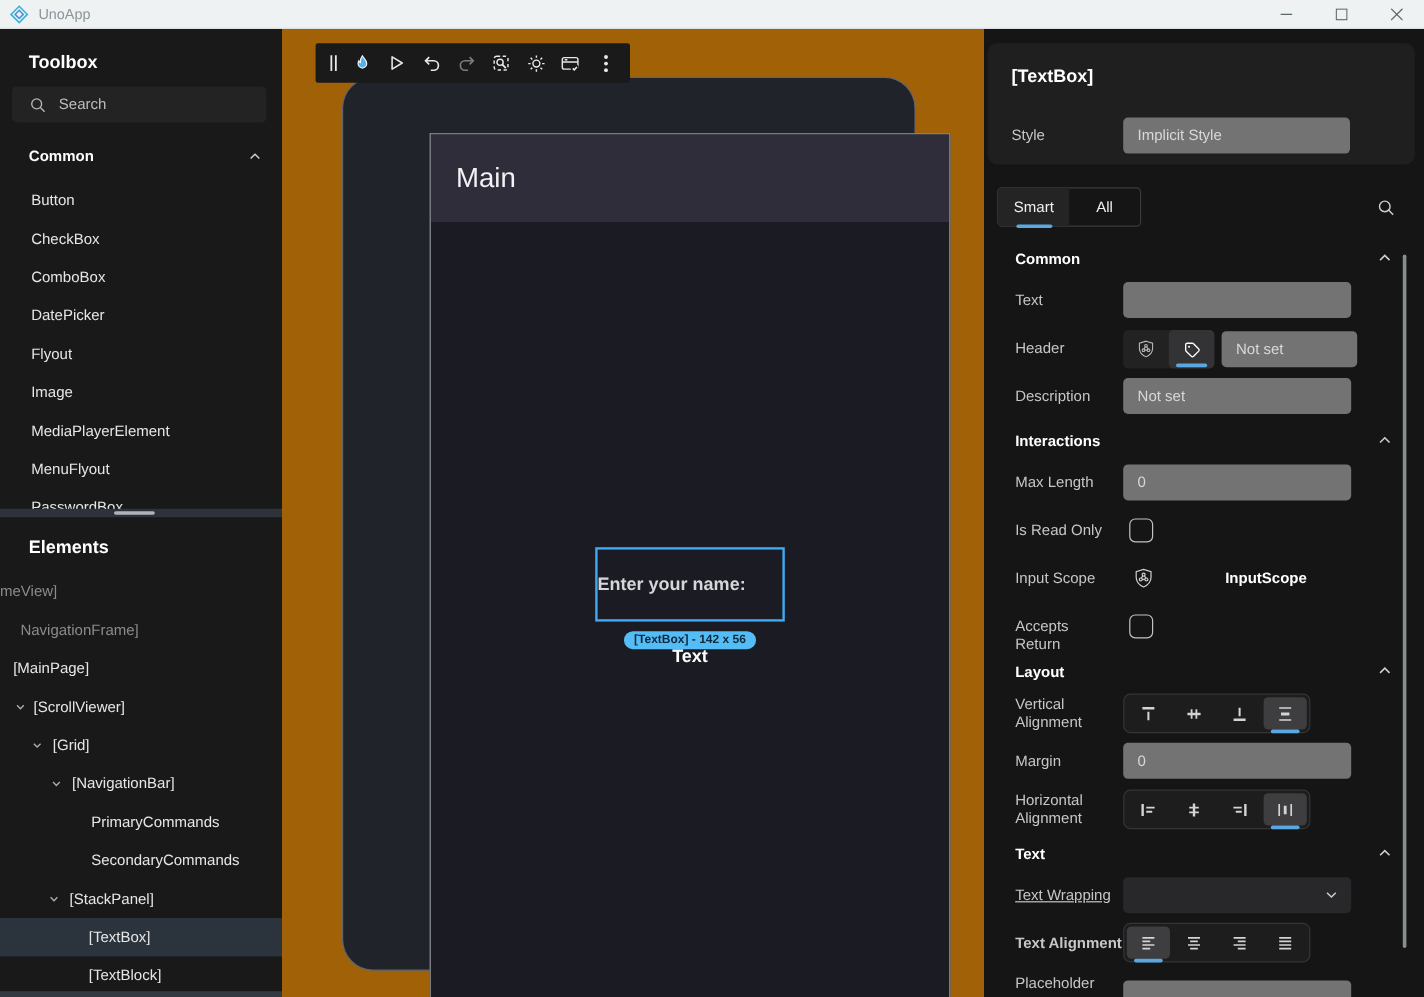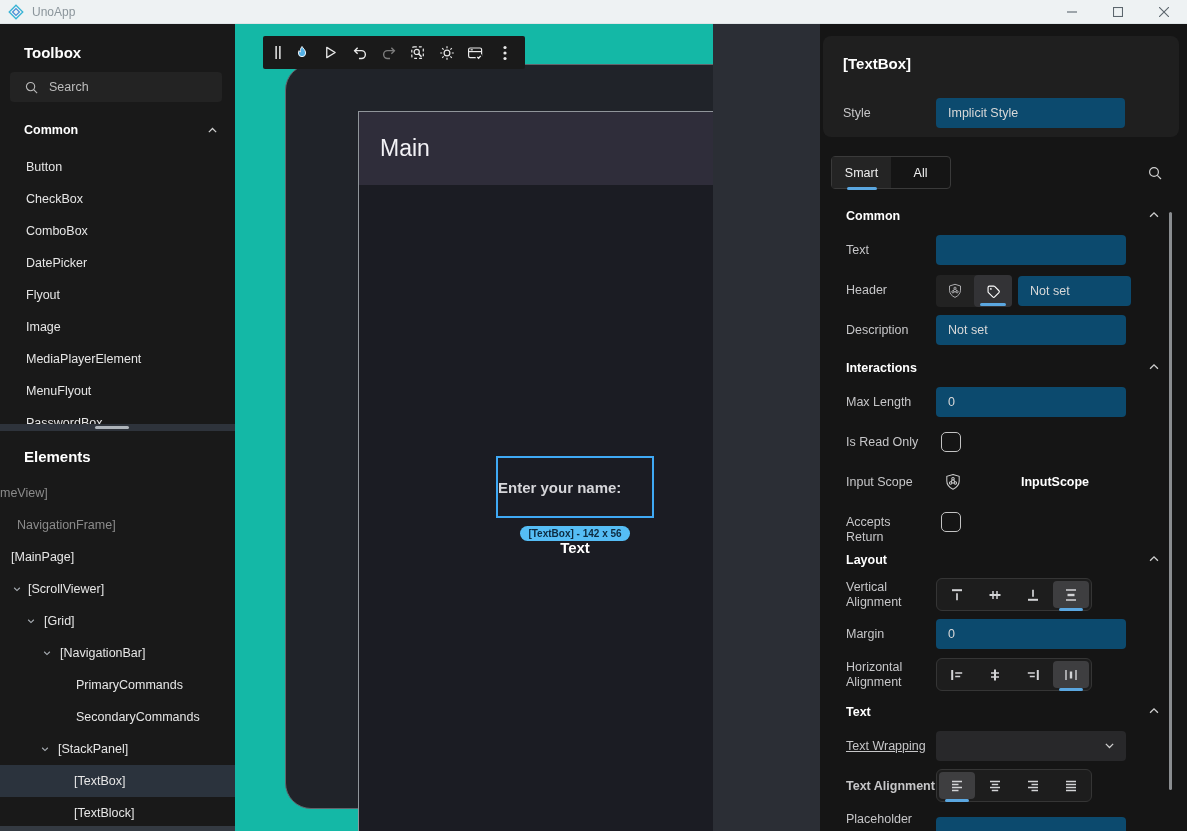--- a/index.html
+++ b/index.html
@@ -35,21 +35,21 @@
   .el-title { position:absolute; left:24px; top:424px; font-size:15px; font-weight:700; color:#fff; }
   .tree { position:absolute; left:0; top:453px; width:235px; }
   .tree-row { position:relative; height:32px; width:235px; }
   .tree-row.selected { background:#2b333d; }
   .tree-label { position:absolute; top:0; height:32px; line-height:32px; font-size:12.5px; color:#e6e6e6; white-space:nowrap; }
   .tree-row.dim .tree-label { color:#8b8b8b; }
   .tree-chev { position:absolute; top:11px; color:#a9afb5; }
   .bottom-strip { position:absolute; left:0; bottom:0; width:235px; height:5px; background:#343a42; }
 
   
-  .canvas { position:absolute; left:235px; top:24px; width:478px; height:807px; background:#14b8a6; overflow:hidden; }
+  .canvas { position:absolute; left:235px; top:24px; width:585px; height:807px; background:#a16207; overflow:hidden; }
   .dtoolbar { position:absolute; left:28px; top:12px; height:33px; background:#1a1a1a; border-radius:2px;
               display:flex; align-items:center; padding:0 6px; z-index:10; }
   .tool-btn { width:29px; height:33px; display:flex; align-items:center; justify-content:center; color:#e8e8e8; }
   .tool-btn.dim { color:#7c7c7c; }
   .tool-btn.grip { width:18px; }
   .device { position:absolute; left:50px; top:40px; width:478px; height:745px; background:#202329;
             border:1px solid #62656c; border-radius:26px; }
   .screen { position:absolute; left:72px; top:46px; width:434px; height:721px; background:#1b1c23;
             border:1px solid #90959a; overflow:hidden; }
   .page-header { position:absolute; left:0; top:0; width:100%; height:73px; background:#2f2d3a; }
@@ -61,21 +61,21 @@
   .size-badge span { display:inline-block; background:#55bdf5; color:#0d2a3f; font-size:10px; font-weight:700;
                      padding:2px 8px; border-radius:8px; }
   .tb-text { position:absolute; left:0; top:427px; width:100%; text-align:center;
              font-size:15px; font-weight:700; color:#fff; }
 
   
   .props { position:absolute; left:820px; top:24px; width:367px; height:807px; background:#151515; overflow:hidden; }
   .card { position:absolute; left:3px; top:12px; width:356px; height:101px; background:#1f1f1f; border-radius:8px; }
   .card-title { position:absolute; left:20px; top:19px; font-size:15px; font-weight:700; color:#fff; }
   .plabel { color:#c6c6c8; font-size:12.5px; }
-  .pinput { position:absolute; background:#0c4a6e; border-radius:4px; height:30px; width:190px;
+  .pinput { position:absolute; background:#737373; border-radius:4px; height:30px; width:190px;
             display:flex; align-items:center; padding:0 12px; color:#d8d8d8; font-size:12.5px; }
   .tabs { position:absolute; left:11px; top:132px; width:120px; height:33px; border:1px solid #3a3a3a;
           border-radius:4px; display:flex; }
   .tab { flex:1; display:flex; align-items:center; justify-content:center; font-size:12.5px; color:#efefef; position:relative; }
   .tab.sel { background:#242424; }
   .tab.sel::after { content:""; position:absolute; bottom:-2px; left:50%; transform:translateX(-50%);
                     width:30px; height:3px; border-radius:2px; background:#5ba7e0; }
   .psearch { position:absolute; left:327px; top:141px; color:#cfcfcf; }
   .psec { position:absolute; left:26px; font-size:12.5px; font-weight:700; color:#fff; }
   .psec-chev { position:absolute; left:327px; color:#cfcfcf; }

